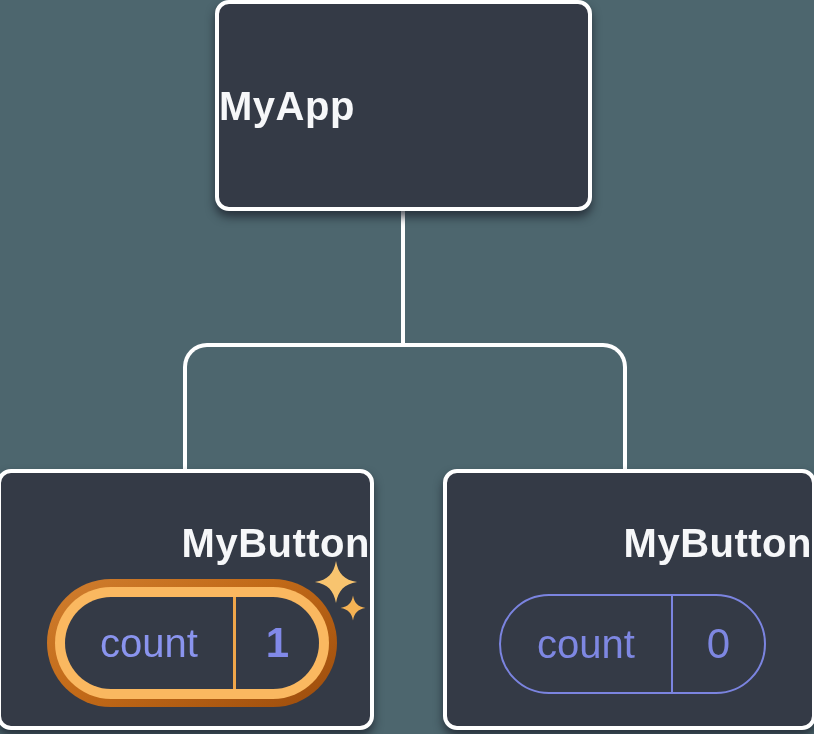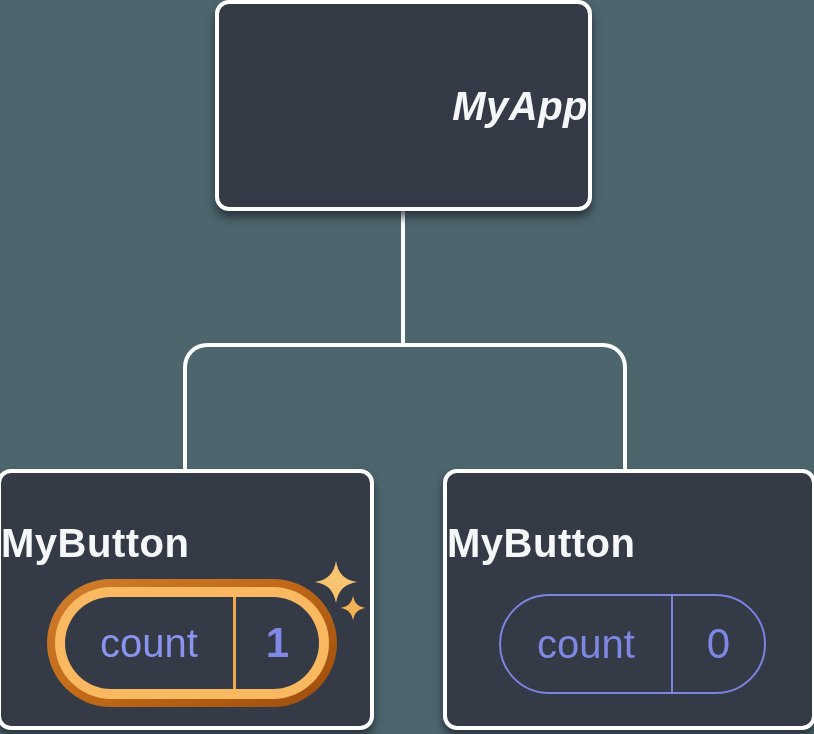--- a/index.html
+++ b/index.html
@@ -18,29 +18,29 @@
     box-sizing:border-box;border:4px solid #FFFFFF;border-bottom:none;
     border-radius:24px 24px 0 0;z-index:1;
   }
   
   .node{
     position:absolute;box-sizing:border-box;background:#343A46;
     border:4px solid #FFFFFF;border-radius:14px;z-index:2;
     box-shadow:0 6px 10px rgba(28,33,44,0.75);
   }
   .node-root{left:215px;top:0;width:377px;height:211px;
-    display:flex;align-items:center;justify-content:flex-end;font-style:italic;}
+    display:flex;align-items:center;justify-content:flex-start;}
   .node-left{left:-3px;top:469px;width:377px;height:261px;}
   .node-right{left:443px;top:469px;width:373px;height:261px;}
   .node-label{
     color:#F6F7F9;font-size:40px;font-weight:600;letter-spacing:0.5px;
     line-height:1;white-space:nowrap;
   }
   .child-label{
-    position:absolute;top:50px;left:0;width:100%;text-align:left;
+    position:absolute;top:50px;left:0;width:100%;text-align:right;
   }
   
   .pill-hot{
     position:absolute;left:46px;top:106px;width:290px;height:128px;
     box-sizing:border-box;border-radius:64px;padding:8px;
     background:linear-gradient(150deg,#D07E2F 0%,#C26A18 45%,#9C4C0C 100%);
   }
   .pill-hot-mid{
     width:100%;height:100%;box-sizing:border-box;border-radius:56px;
     background:#FAB860;padding:10px;

